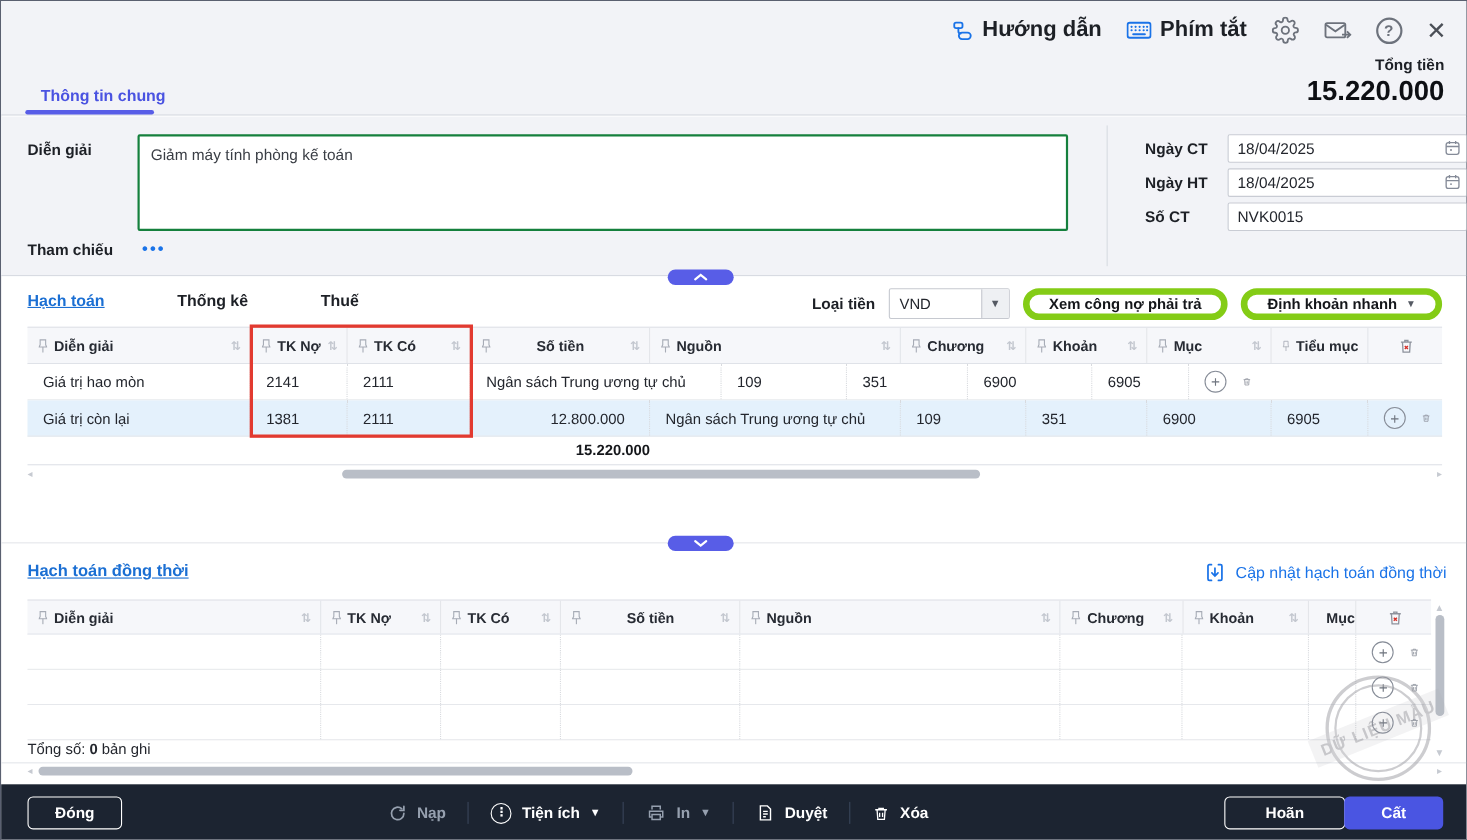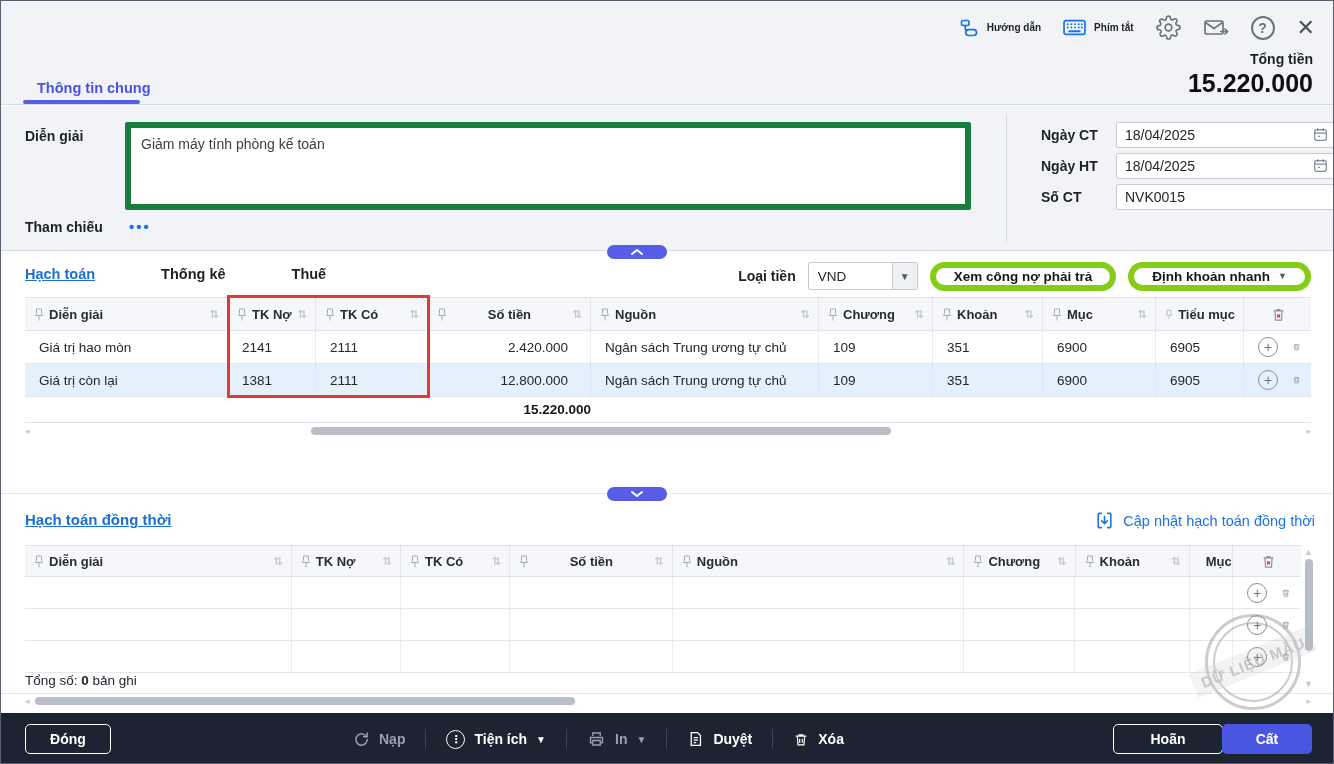--- a/index.html
+++ b/index.html
@@ -4,35 +4,35 @@
 <style>
   * { box-sizing: border-box; margin: 0; padding: 0; }
   body { background:#e9eaee; font-family:"Liberation Sans","DejaVu Sans",sans-serif; }
   .window{position:relative;width:1334px;height:764px;background:#fff;color:#23262d;
           border:1px solid #5a6070;overflow:hidden;}
 
   
   .hdr{position:absolute;left:0;top:0;width:100%;height:104px;background:#f2f3f7;border-bottom:1px solid #d8dbe2;}
   .hdr-title{position:absolute;left:24px;top:13px;font-size:23px;font-weight:bold;color:#16181d;}
   .hdr-icons{position:absolute;right:18px;top:14px;display:flex;align-items:center;gap:22px;}
-  .hdr-link{display:flex;align-items:center;gap:8px;font-size:10px;font-weight:bold;color:#1d2026;cursor:pointer;}
+  .hdr-link{display:flex;align-items:center;gap:8px;font-size:20px;font-weight:bold;color:#1d2026;cursor:pointer;}
   .icon-btn{display:flex;align-items:center;justify-content:center;cursor:pointer;}
   .help-circle{width:24px;height:24px;border:2px solid #6d727c;border-radius:50%;color:#6d727c;
                font-size:14px;font-weight:bold;display:flex;align-items:center;justify-content:center;}
   .close-x{font-size:22px;color:#4b4f57;line-height:1;}
   .total-label{position:absolute;right:20px;top:50px;font-size:14px;font-weight:bold;color:#1d2026;}
   .total-value{position:absolute;right:20px;top:68px;font-size:25px;font-weight:bold;color:#0d0f13;}
   .tab{position:absolute;left:36px;top:79px;font-size:14.5px;font-weight:bold;color:#4a53e1;}
   .tab-underline{position:absolute;left:22px;bottom:0;width:117px;height:4px;background:#585de7;border-radius:2px;}
 
   
   .form{position:absolute;left:0;top:105px;width:100%;height:145px;background:#f2f3f7;border-bottom:1px solid #d8dbe2;}
   .flabel{position:absolute;font-size:14px;font-weight:bold;color:#1d2026;}
   .dien-giai-box{position:absolute;left:124px;top:16px;width:846px;height:88px;background:#fff;
-                 border:6px solid #15803d;border-radius:2px;padding:8px 10px;font-size:14px;color:#3a3e45;
+                 border:2px solid #15803d;border-radius:2px;padding:8px 10px;font-size:14px;color:#3a3e45;
                  font-family:"Liberation Sans","DejaVu Sans",sans-serif;resize:none;outline:none;}
   .ref-dots{position:absolute;left:128px;top:112px;color:#1a73e8;font-size:15px;font-weight:bold;letter-spacing:2px;cursor:pointer;}
   .form-vline{position:absolute;left:1005px;top:8px;height:128px;width:1px;background:#d8dbe2;}
   .fld-row input{width:218px;height:26px;border:1px solid #c9ccd4;border-radius:2px;background:#fff;
                  font-size:14px;color:#23262d;padding:0 26px 0 8px;outline:none;
                  font-family:"Liberation Sans","DejaVu Sans",sans-serif;}
   .fld-row input.no-icon{padding-right:8px;}
   .fld-row{position:absolute;left:1115px;}
   .cal-ic{position:absolute;right:6px;top:5px;pointer-events:auto;cursor:pointer;}
 
@@ -320,21 +320,20 @@
           <path d="M5 7h14M10 7V5h4v2M7 7l.8 13h8.4L17 7"></path>
           <path d="M10 12l4 4M14 12l-4 4" stroke="#d6332c" stroke-width="1.8"></path>
         </svg>
       </div>
     </div>
 
     <div class="trow drow">
       <div class="cell c1">Giá trị hao mòn</div>
       <div class="cell c2">2141</div>
       <div class="cell c3">2111</div>
-      <div class="cell c4 right">2.420.000</div>
       <div class="cell c5">Ngân sách Trung ương tự chủ</div>
       <div class="cell c6">109</div>
       <div class="cell c7">351</div>
       <div class="cell c8">6900</div>
       <div class="cell c9">6905</div>
       <div class="cell c10 actions">
         <span class="plus-circle">+</span>
         <svg width="15" height="16" viewBox="0 0 24 24" fill="none" stroke="#8d929c" stroke-width="1.8">
           <path d="M4 7h16M9 7V5h6v2M6.5 7l1 13h9l1-13M10 11v6M14 11v6"></path>
         </svg>

